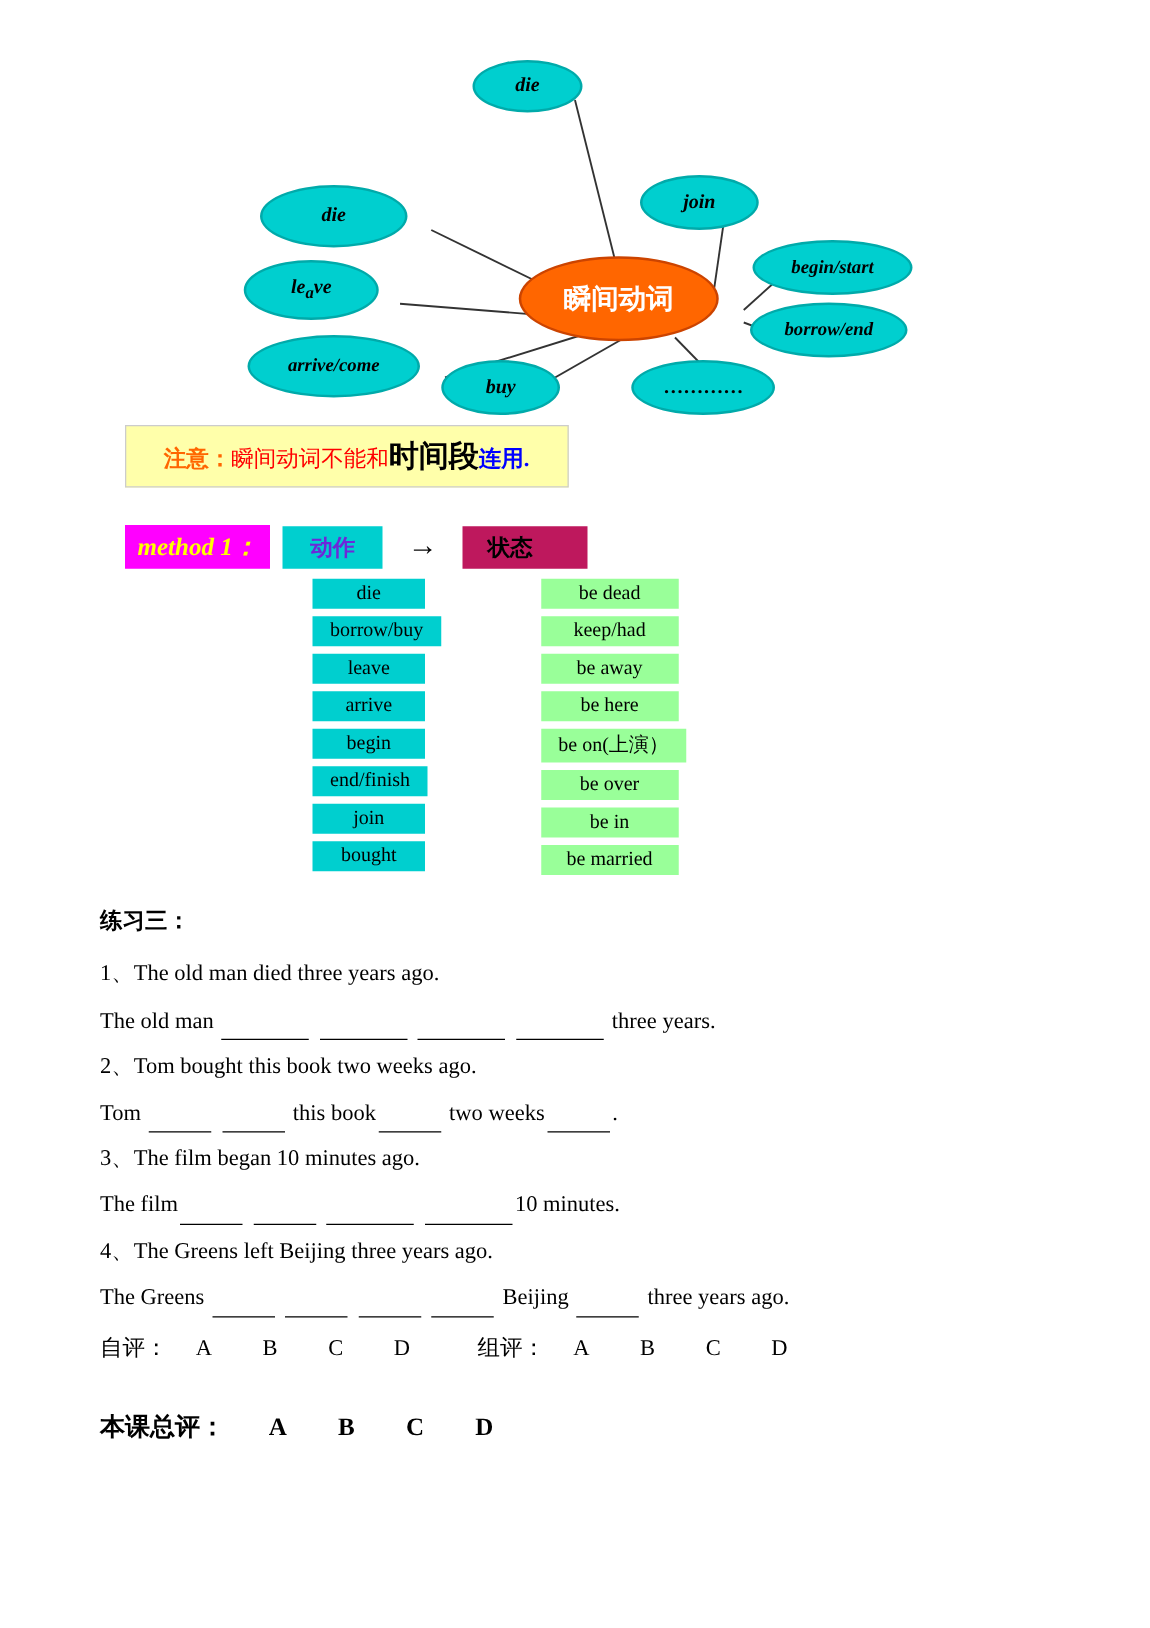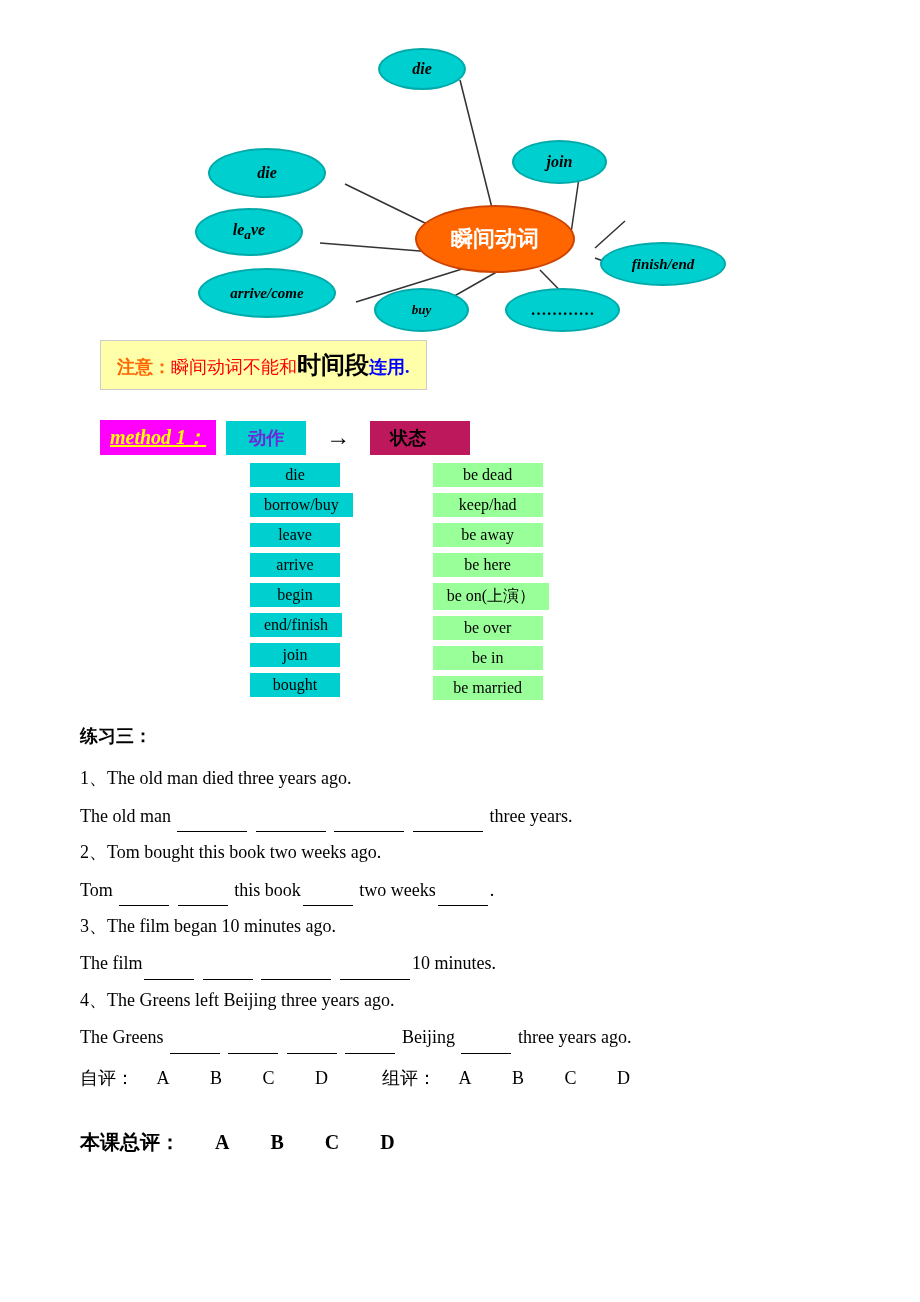--- a/index.html
+++ b/index.html
@@ -52,41 +52,40 @@
       color: #fff;
       font-style: normal;
       font-size: 22px;
       font-weight: bold;
     }
 
     
     .note-box {
       background: #FFFFAA;
       border: 1px solid #ccc;
-      padding: 8px 16px;
+      padding: 8px 30px;
       display: inline-block;
       margin: 10px 0 30px 40px;
       font-size: 18px;
     }
 
     
     .method-section {
       margin: 0 0 20px 40px;
     }
 
     .method-label {
       display: inline-block;
       background: #FF00FF;
       color: #FFFF00;
       font-weight: bold;
       font-size: 20px;
       padding: 4px 10px;
       margin-right: 10px;
       font-style: italic;
-      text-decoration: underline;
     }
 
     .action-col {
       display: flex;
       flex-direction: column;
       align-items: flex-start;
       margin-left: 20px;
       gap: 6px;
     }
 
@@ -236,30 +235,33 @@
   </div>
 
   <div class="oval oval-cyan" style="left:452px; top:110px; width:95px; height:44px; font-size:16px; font-style:italic;">
     <span>join</span>
   </div>
 
   <div class="oval oval-cyan" style="left:135px; top:178px; width:108px; height:48px; font-size:16px; font-style:italic;">
     <span><em>le<sub>a</sub>ve</em></span>
   </div>
 
+  <div class="oval oval-cyan" style="left:542px; top:162px; width:128px; height:44px; font-size:15px; font-style:italic;">
+    <span>begin/start</span>
+  </div>
 
   <div class="oval oval-cyan" style="left:138px; top:238px; width:138px; height:50px; font-size:15px; font-style:italic;">
     <span>arrive/come</span>
   </div>
 
   <div class="oval oval-cyan" style="left:540px; top:212px; width:126px; height:44px; font-size:15px; font-style:italic;">
-    <span>finish/end</span>
-  </div>
-
-  <div class="oval oval-cyan" style="left:314px; top:258px; width:95px; height:44px; font-size:13px; ">
+    <span>borrow/end</span>
+  </div>
+
+  <div class="oval oval-cyan" style="left:293px; top:258px; width:95px; height:44px; font-size:16px; ">
     <span>buy</span>
   </div>
 
   <div class="oval oval-cyan" style="left:445px; top:258px; width:115px; height:44px; font-size:16px; font-style:normal;">
     <span>…………</span>
   </div>
 </div>
 
 
 <div class="note-box">

